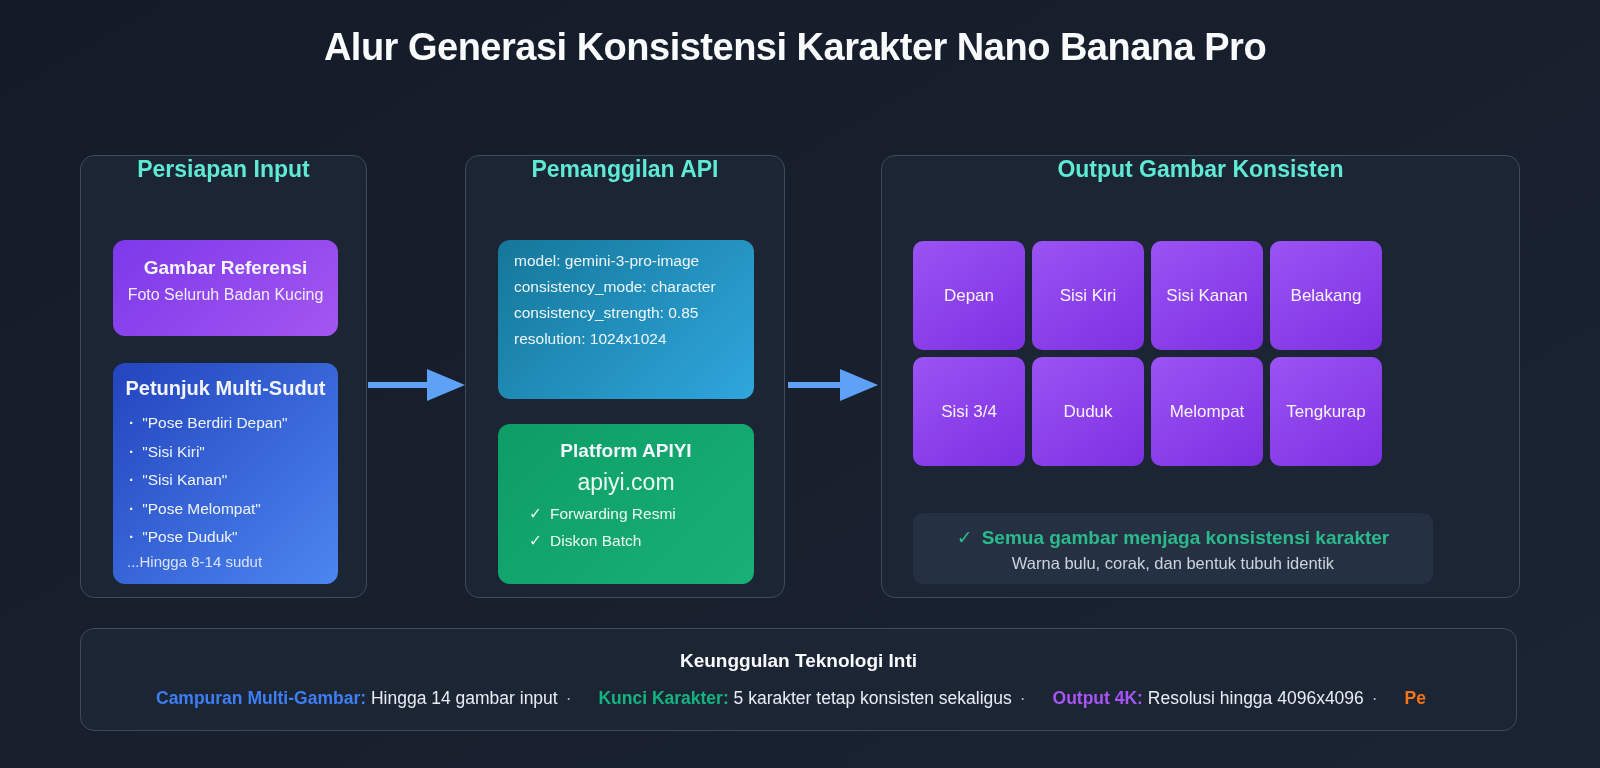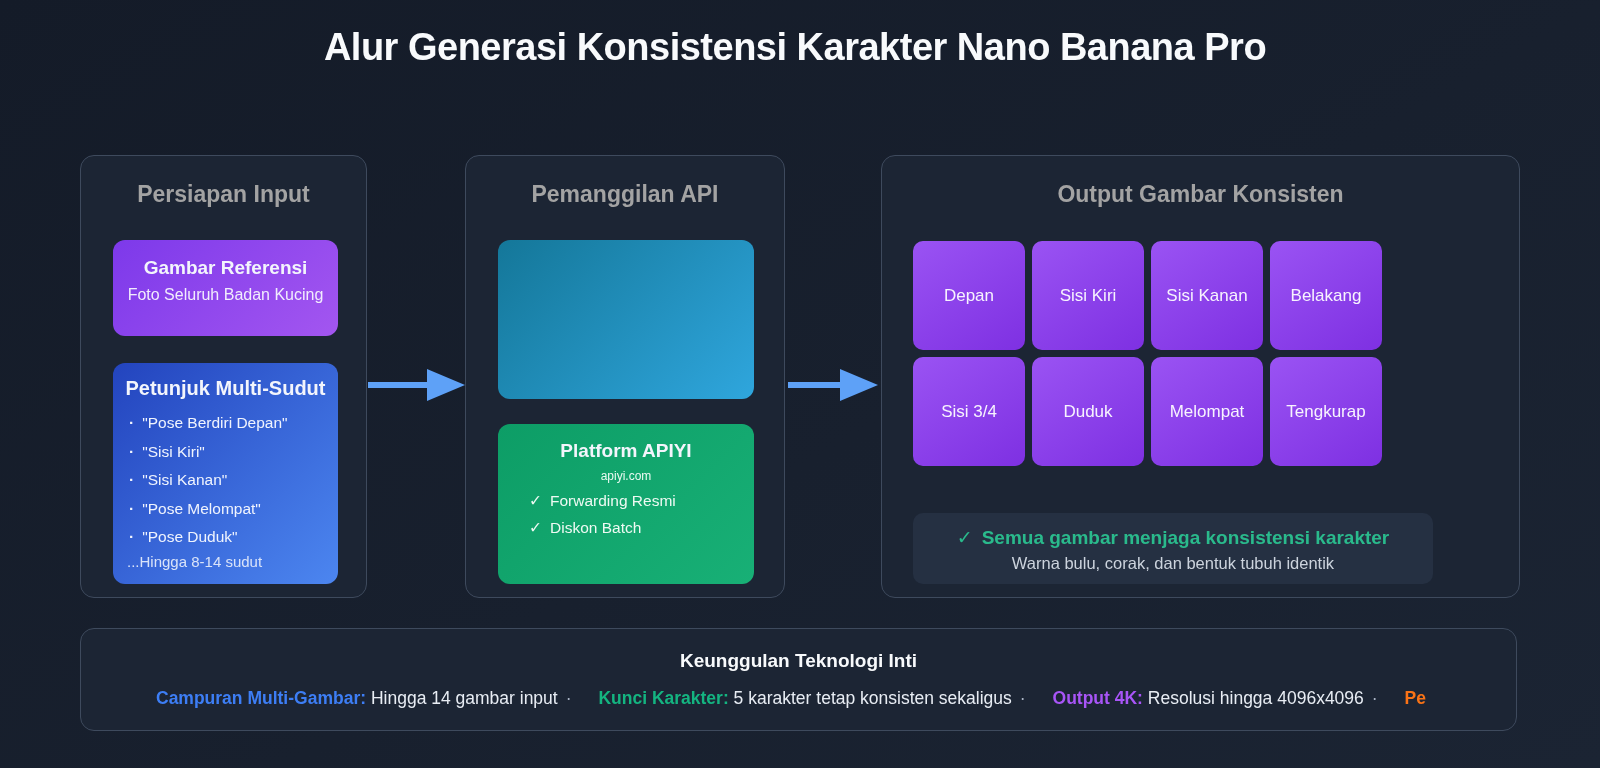--- a/index.html
+++ b/index.html
@@ -21,22 +21,22 @@
     position: absolute; top: 155px; height: 443px;
     background: #1c2534;
     border: 1px solid #3e4a5d;
     border-radius: 14px;
   }
   .panel-input  { left: 80px;  width: 287px; }
   .panel-api    { left: 465px; width: 320px; }
   .panel-output { left: 881px; width: 639px; }
 
   .panel-title {
-    margin-top: 25px; text-align: center;
-    font-size: 23px; font-weight: 700; color: #a3a3a3;
+    text-align: center;
+    font-size: 23px; font-weight: 700; color: #5eead4;
     white-space: nowrap;
   }
 
   .card { position: absolute; border-radius: 12px; color: #f3f5fc; }
 
   
   .card-reference {
     left: 32px; top: 84px; width: 225px; height: 96px;
     background: linear-gradient(135deg, #7d39ea 0%, #a356f0 100%);
     text-align: center;
@@ -66,21 +66,21 @@
   }
   .card-params .card-title { padding-top: 15px; text-align: center; font-size: 19px; font-weight: 700; }
   .param-lines { margin-top: 8px; padding-left: 16px; }
   .param-lines div { font-size: 15.5px; line-height: 26px; white-space: nowrap; color: #eef6fb; }
 
   .card-platform {
     left: 32px; top: 268px; width: 256px; height: 160px;
     background: linear-gradient(135deg, #0d9d66 0%, #18b076 100%);
   }
   .card-platform .card-title { padding-top: 16px; text-align: center; font-size: 19px; font-weight: 700; }
-  .platform-domain { margin-top: 7px; text-align: center; font-size: 12px; color: #eafaf2; }
+  .platform-domain { margin-top: 7px; text-align: center; font-size: 23px; color: #eafaf2; }
   .platform-checks { margin-top: 4px; padding-left: 31px; }
   .platform-checks div { font-size: 15.5px; line-height: 27px; color: #eefaf3; }
   .platform-checks .mark { margin-right: 8px; }
 
   
   .tile-grid {
     position: absolute; left: 31px; top: 85px;
     display: grid; grid-template-columns: repeat(4, 112px);
     column-gap: 23px; row-gap: 29px; gap: 7px;
   }
@@ -154,20 +154,26 @@
 
 <div class="arrow arrow-1">
   <div class="shaft"></div>
   <div class="head"></div>
 </div>
 
 <section class="panel panel-api">
   <h2 class="panel-title">Pemanggilan API</h2>
 
   <div class="card card-params">
+    <div class="param-lines">
+      <div>model: gemini-3-pro-image</div>
+      <div>consistency_mode: character</div>
+      <div>consistency_strength: 0.85</div>
+      <div>resolution: 1024x1024</div>
+    </div>
   </div>
 
   <div class="card card-platform">
     <div class="card-title">Platform APIYI</div>
     <div class="platform-domain">apiyi.com</div>
     <div class="platform-checks">
       <div>
         <span class="mark">✓</span><span>Forwarding Resmi</span>
       </div>
       <div>

